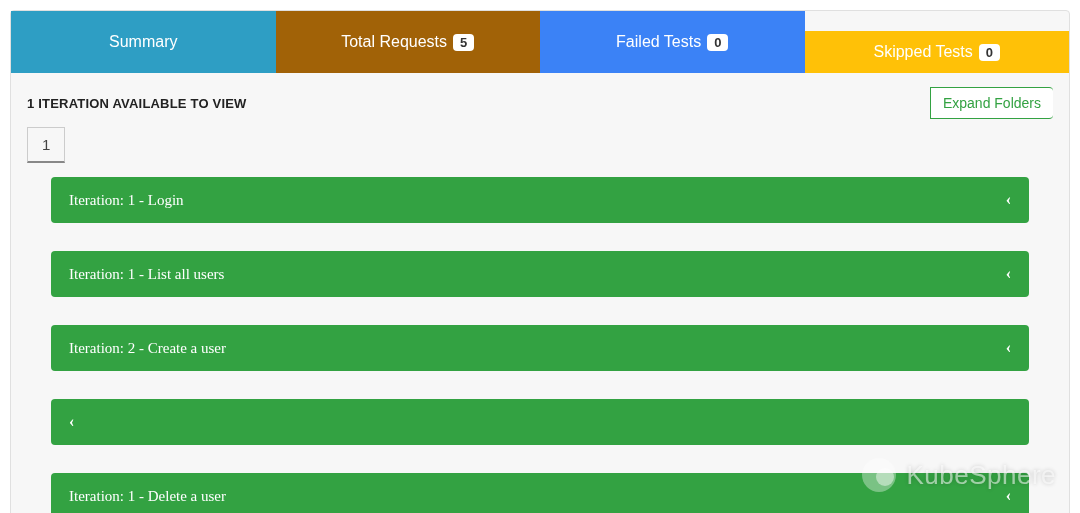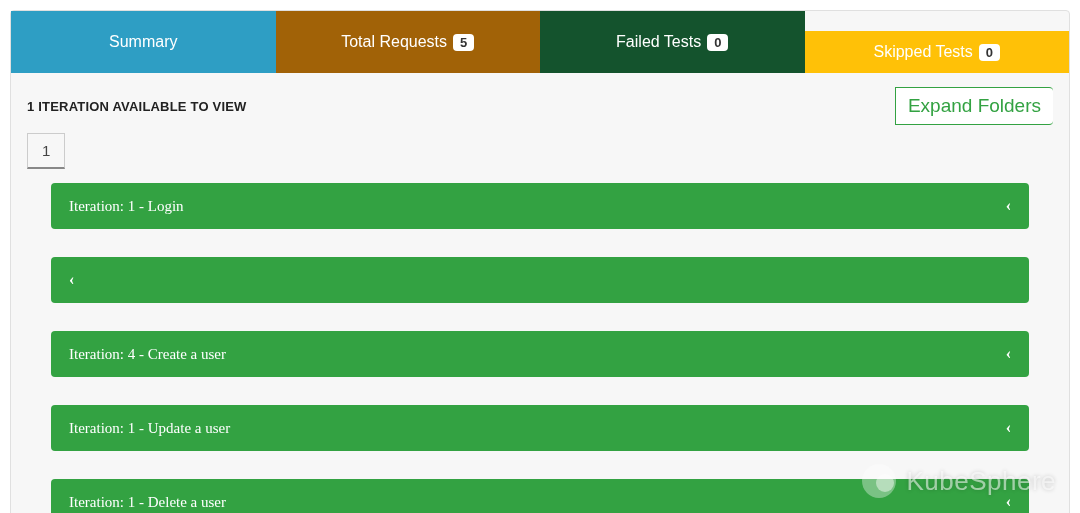--- a/index.html
+++ b/index.html
@@ -2,27 +2,27 @@
 <html><head>
 <meta charset="utf-8">
 <style>
 * { box-sizing: border-box; margin: 0; padding: 0; }
 body { font-family: -apple-system, BlinkMacSystemFont, "Segoe UI", Helvetica, Arial, sans-serif; background: #fff; padding: 10px; width: 1080px; }
 .panel { border: 1px solid #e0e0e0; border-radius: 4px; background: #f7f7f7; padding: 0; }
 .tabs-row { display: flex; width: 100%; }
 .tab { flex: 1; text-align: center; padding: 12px 0; color: #fff; font-size: 16px; cursor: pointer; display: flex; align-items: center; justify-content: center; gap: 6px; }
 .tab-summary { background: #2e9ec4; }
 .tab-total { background: #a16207; }
-.tab-failed { background: #14532d; }
+.tab-failed { background: #3b82f6; }
 .tab-skipped { background: #ffc107; margin-top: 20px; }
 .badge { background: #fff; color: #333; font-weight: 700; font-size: 13px; border-radius: 4px; padding: 1px 7px; display: inline-block; }
 .header-row { display: flex; justify-content: space-between; align-items: center; padding: 14px 16px 8px 16px; }
 .header-title { font-weight: 700; font-size: 13px; color: #222; letter-spacing: 0.2px; }
 .btn-group { display: flex; }
-.btn-outline { background: #fff; border: 1px solid #33a242; color: #33a242; padding: 7px 12px; font-size: 19px; cursor: pointer; }
+.btn-outline { background: #fff; border: 1px solid #33a242; color: #33a242; padding: 7px 12px; font-size: 14px; cursor: pointer; }
 .btn-outline:first-child { border-radius: 4px 0 0 4px; border-right: none; }
 .btn-outline:last-child { border-radius: 0 4px 4px 0; }
 .iter-tabs { padding: 0 16px; }
 .iter-tab { display: inline-block; border: 1px solid #ccc; border-bottom: 2px solid #888; padding: 8px 14px; font-size: 15px; color: #444; background: #f7f7f7; cursor: pointer; }
 .rows { padding: 14px 40px 20px 40px; display: flex; flex-direction: column; gap: 28px; font-family: Liberation Serif, serif; }
 .row-item { background: #33a242; color: #fff; border-radius: 4px; padding: 14px 18px; display: flex; justify-content: space-between; align-items: center; cursor: pointer; font-size: 15px; }
 .chev { font-weight: 700; font-size: 16px; }
 .watermark { position: absolute; right: 14px; bottom: 48px; color: rgba(255,255,255,0.55); font-size: 26px; letter-spacing: 0.5px; display: flex; align-items: center; gap: 10px; pointer-events: none; text-shadow: 0 0 4px rgba(0,0,0,0.2); }
 .wm-icon { width: 34px; height: 34px; border-radius: 50%; background: rgba(255,255,255,0.35); position: relative; }
 .wm-icon::after { content: ""; position: absolute; width: 18px; height: 18px; border-radius: 50%; background: rgba(255,255,255,0.45); left: 14px; top: 10px; }
@@ -62,28 +62,28 @@
   <div class="iter-tabs">
     <div class="iter-tab">1</div>
   </div>
 
   <div class="rows">
     <div class="row-item">
       <span>Iteration: 1 - Login</span>
       <span class="chev">‹</span>
     </div>
     <div class="row-item">
+      <span>Iteration: 1 - List all users</span>
       <span class="chev">‹</span>
     </div>
     <div class="row-item">
-      <span>Iteration: 4 - Create a user</span>
+      <span>Iteration: 2 - Create a user</span>
       <span class="chev">‹</span>
     </div>
     <div class="row-item">
-      <span>Iteration: 1 - Update a user</span>
       <span class="chev">‹</span>
     </div>
     <div class="row-item">
       <span>Iteration: 1 - Delete a user</span>
       <span class="chev">‹</span>
     </div>
   </div>
 
 </div>
 

